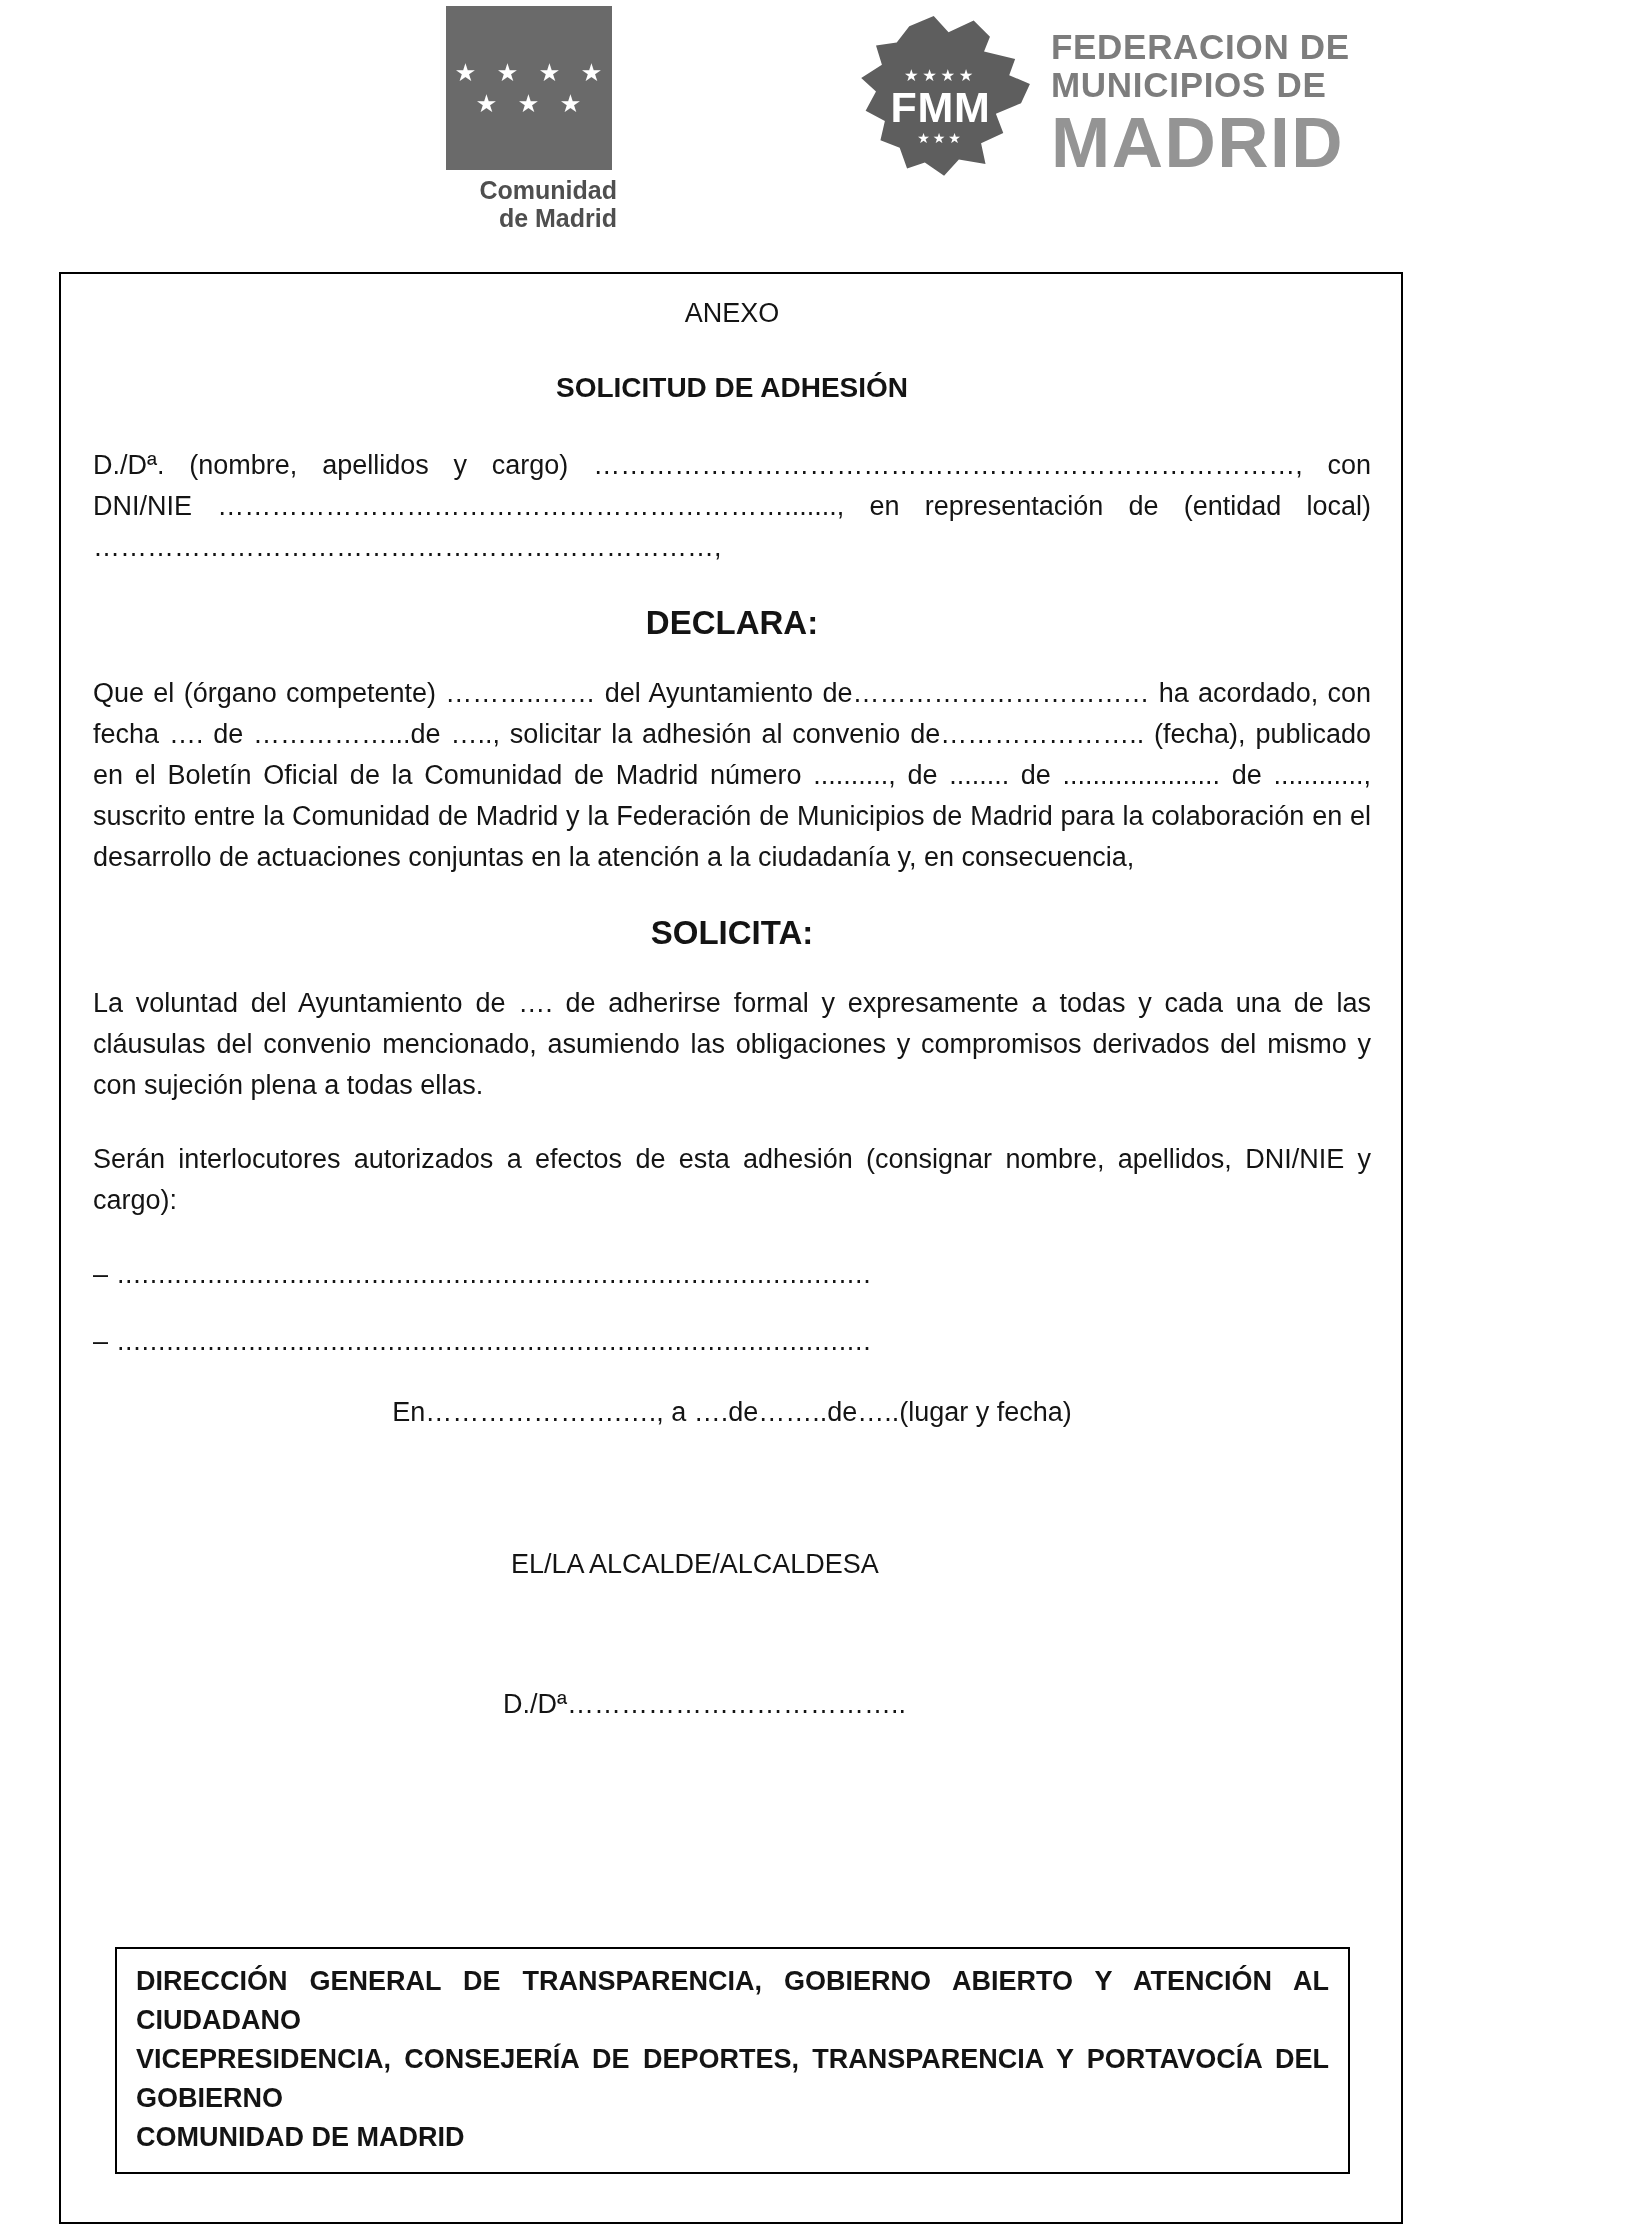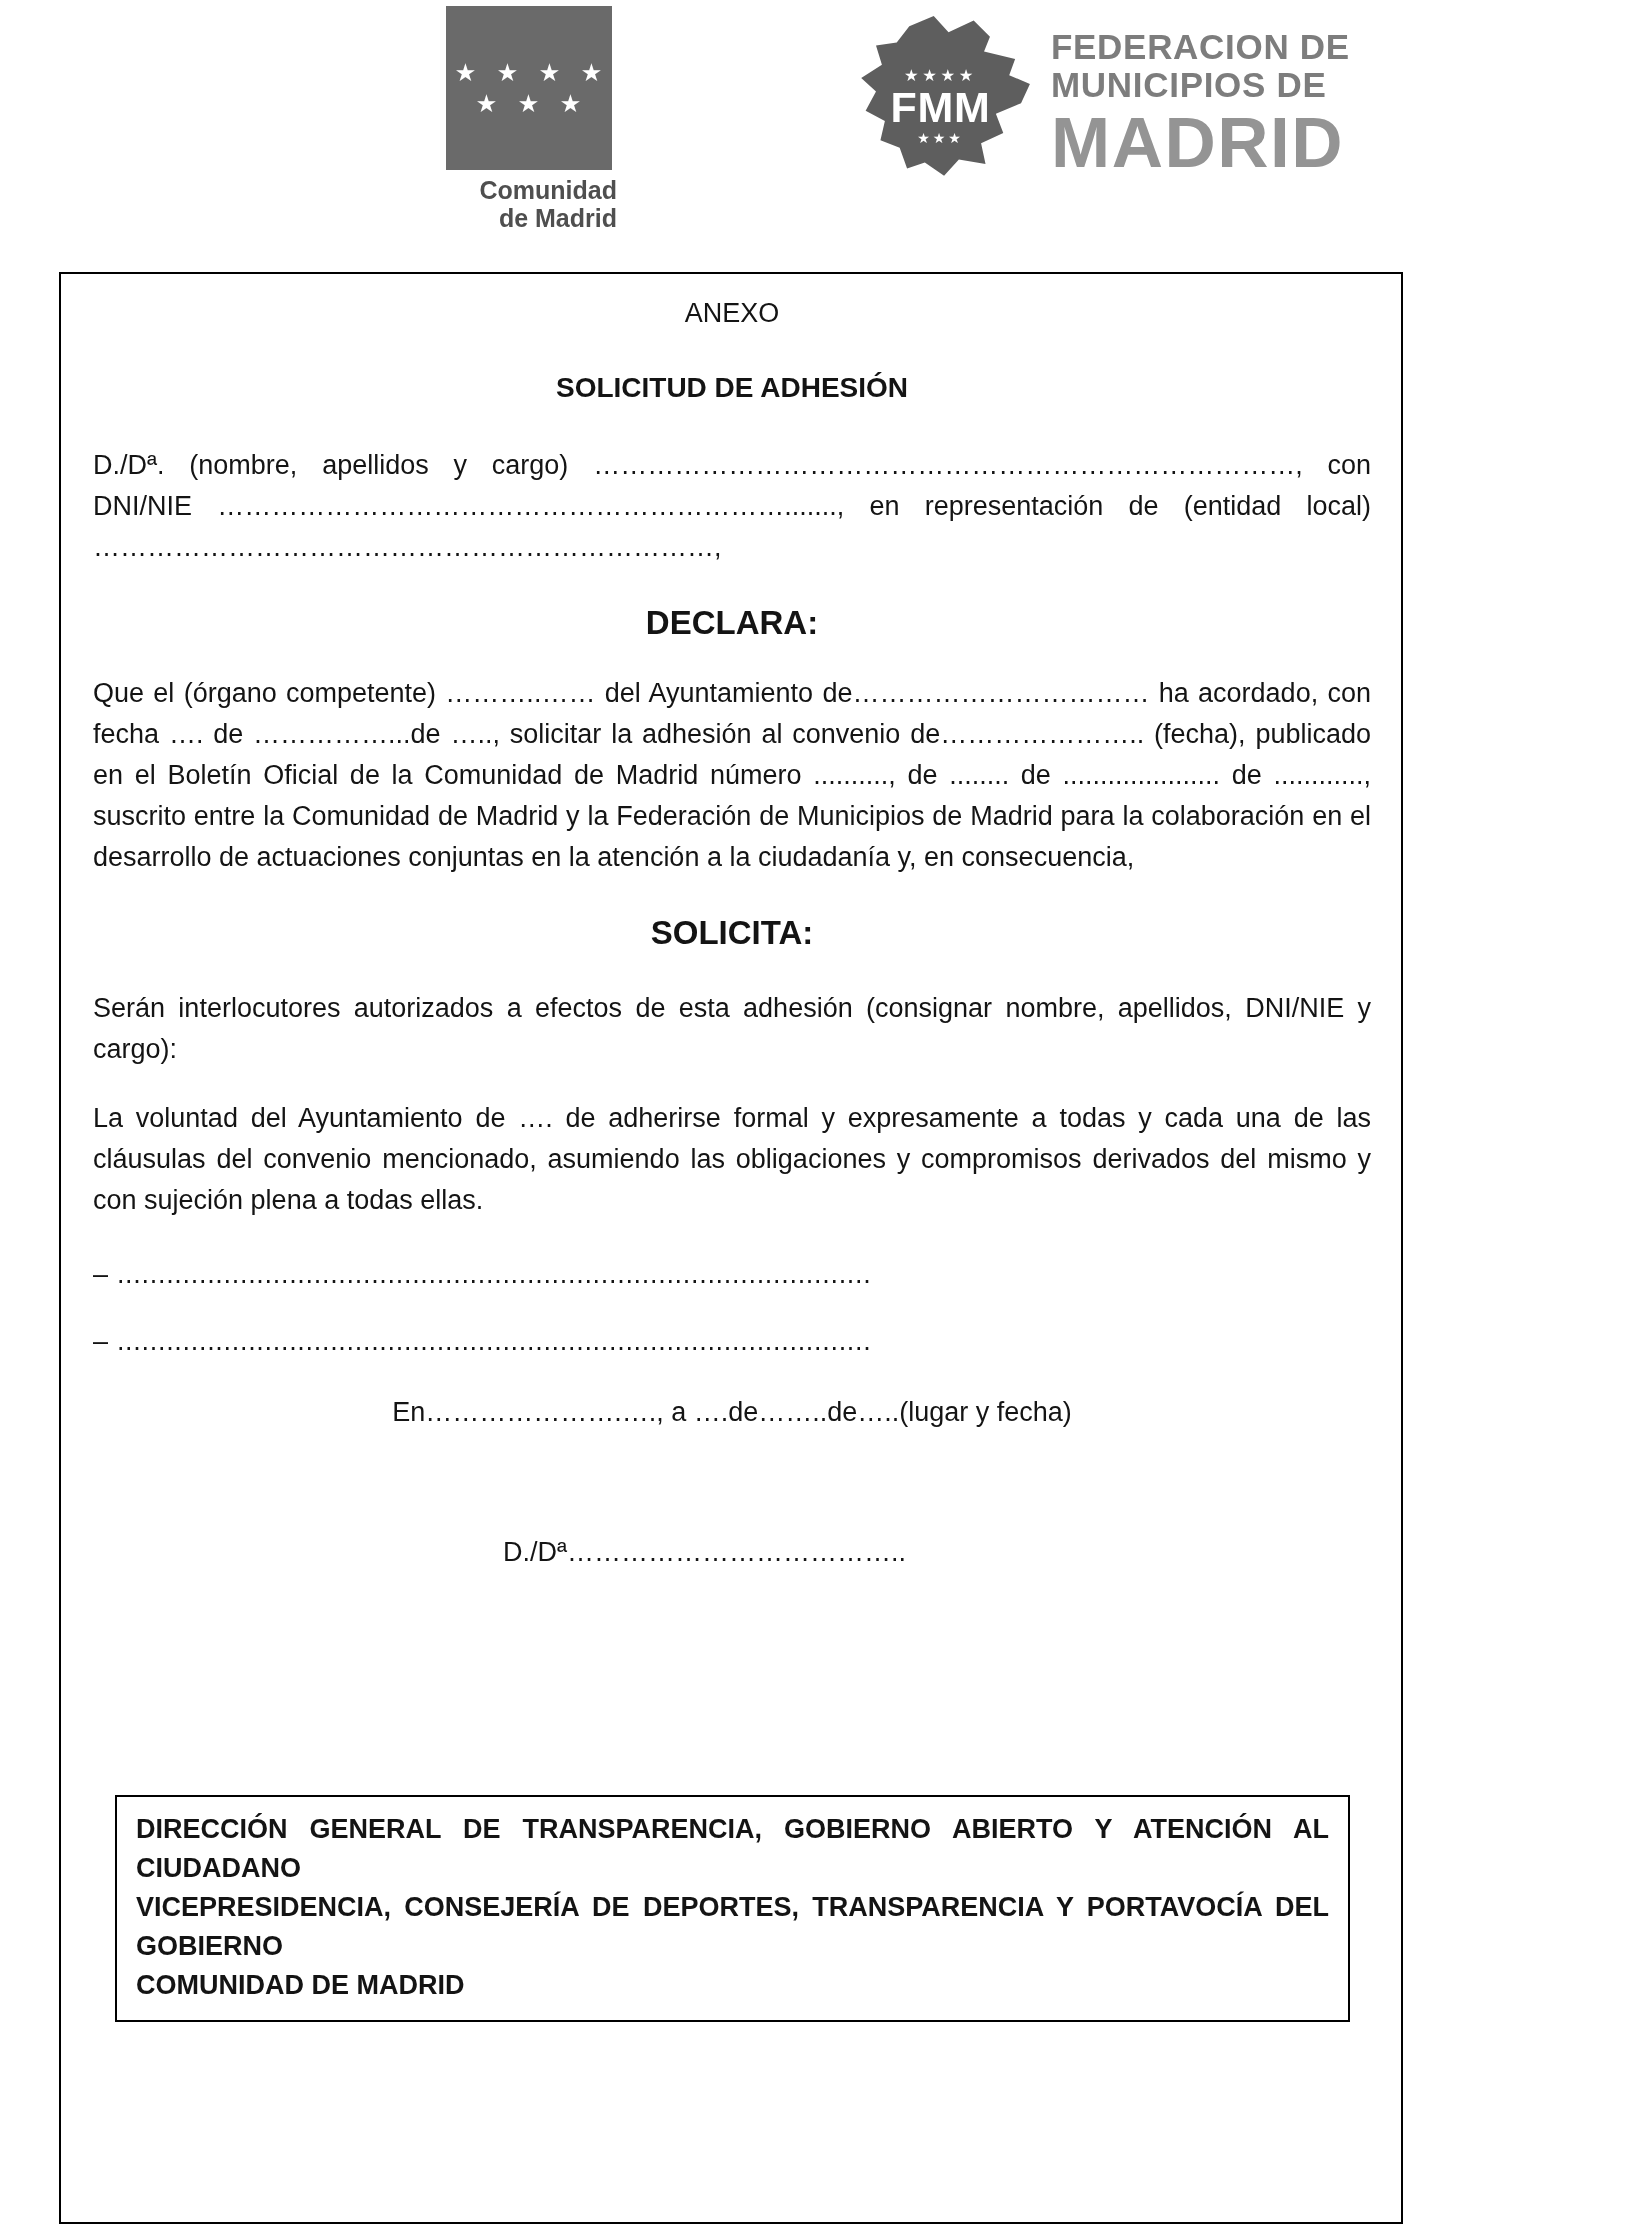--- a/index.html
+++ b/index.html
@@ -113,29 +113,30 @@
   <div class="h-sub">SOLICITUD DE ADHESIÓN</div>
 
   <div class="para first">D./Dª. (nombre, apellidos y cargo) ……………………………………………………………………, con DNI/NIE ………………………………………………………......., en representación de (entidad local) ……………………………………………………………,</div>
 
   <div class="h-big">DECLARA:</div>
 
   <div class="para">Que el (órgano competente) ………..…… del Ayuntamiento de…………………………… ha acordado, con fecha …. de ……………...de ….., solicitar la adhesión al convenio de………………….. (fecha), publicado en el Boletín Oficial de la Comunidad de Madrid número .........., de ........ de ..................... de ............, suscrito entre la Comunidad de Madrid y la Federación de Municipios de Madrid para la colaboración en el desarrollo de actuaciones conjuntas en la atención a la ciudadanía y, en consecuencia,</div>
 
   <div class="h-big">SOLICITA:</div>
 
+  <div class="para">La voluntad del Ayuntamiento de …. de adherirse formal y expresamente a todas y cada una de las cláusulas del convenio mencionado, asumiendo las obligaciones y compromisos derivados del mismo y con sujeción plena a todas ellas.</div>
+
   <div class="para mt45">Serán interlocutores autorizados a efectos de esta adhesión (consignar nombre, apellidos, DNI/NIE y cargo):</div>
-
-  <div class="para">La voluntad del Ayuntamiento de …. de adherirse formal y expresamente a todas y cada una de las cláusulas del convenio mencionado, asumiendo las obligaciones y compromisos derivados del mismo y con sujeción plena a todas ellas.</div>
 
   <div class="blank-line first">– ............................................................................................</div>
   <div class="blank-line">– ............................................................................................</div>
 
   <div class="place-date">En………………….…., a ….de……..de…..(lugar y fecha)</div>
 
+  <div class="sig-title">EL/LA ALCALDE/ALCALDESA</div>
 
   <div class="sig-name">D./Dª………………………………..</div>
 
   <div class="footer-box">
     <div class="fb-line fb-just">DIRECCIÓN GENERAL DE TRANSPARENCIA, GOBIERNO ABIERTO Y ATENCIÓN AL</div>
     <div class="fb-line">CIUDADANO</div>
     <div class="fb-line fb-just">VICEPRESIDENCIA, CONSEJERÍA DE DEPORTES, TRANSPARENCIA Y PORTAVOCÍA DEL</div>
     <div class="fb-line">GOBIERNO</div>
     <div class="fb-line">COMUNIDAD DE MADRID</div>
   </div>

